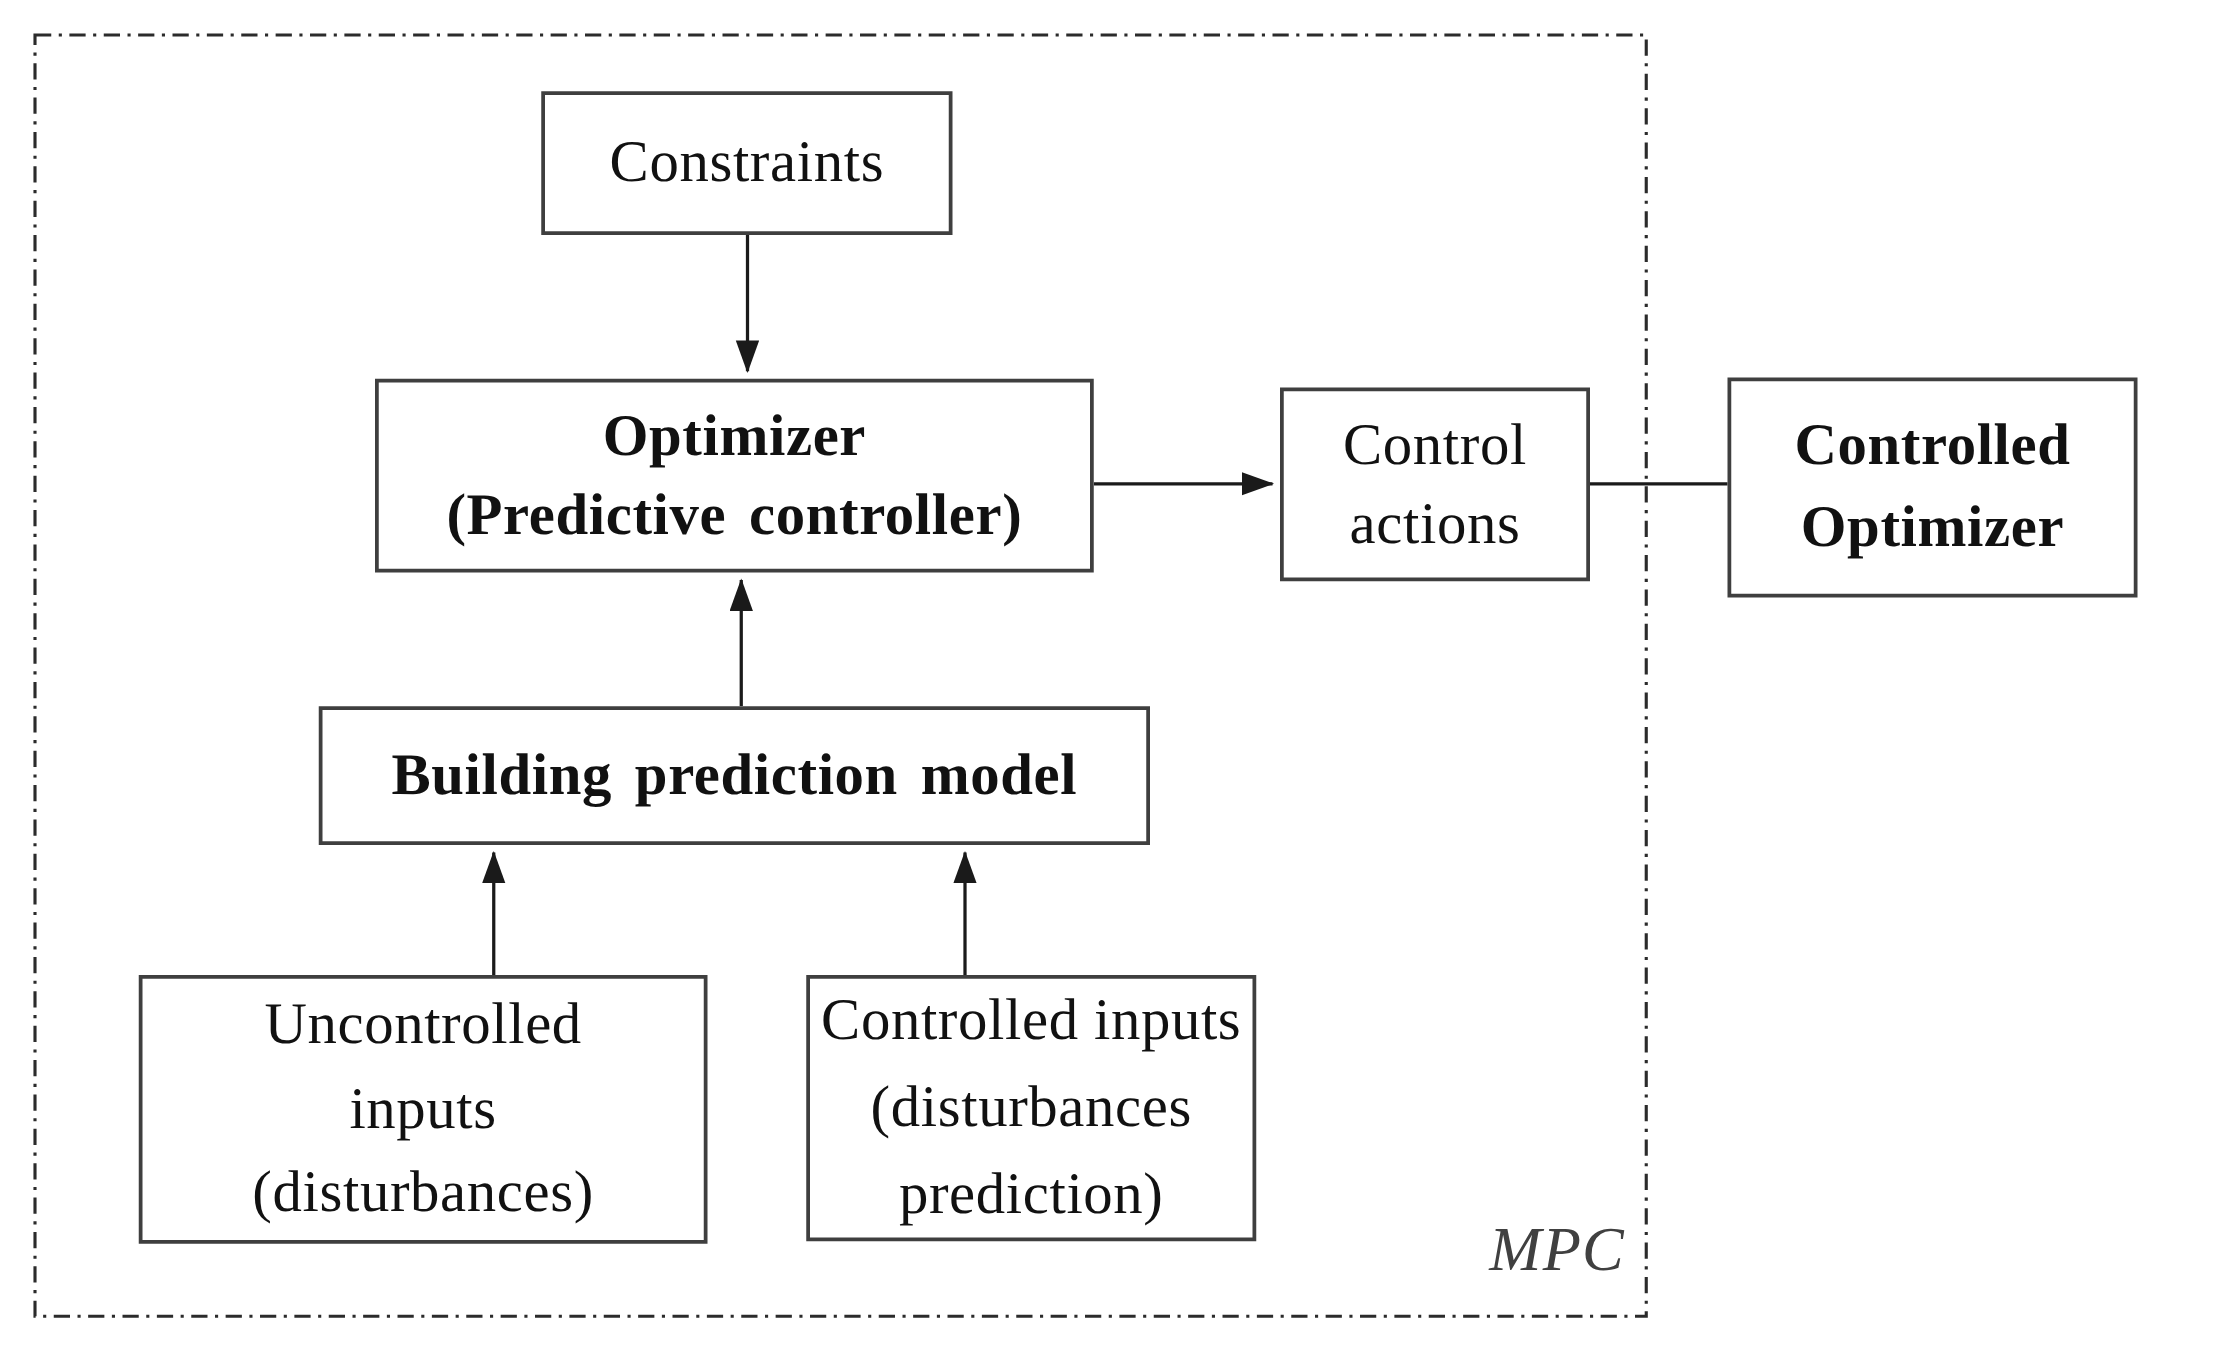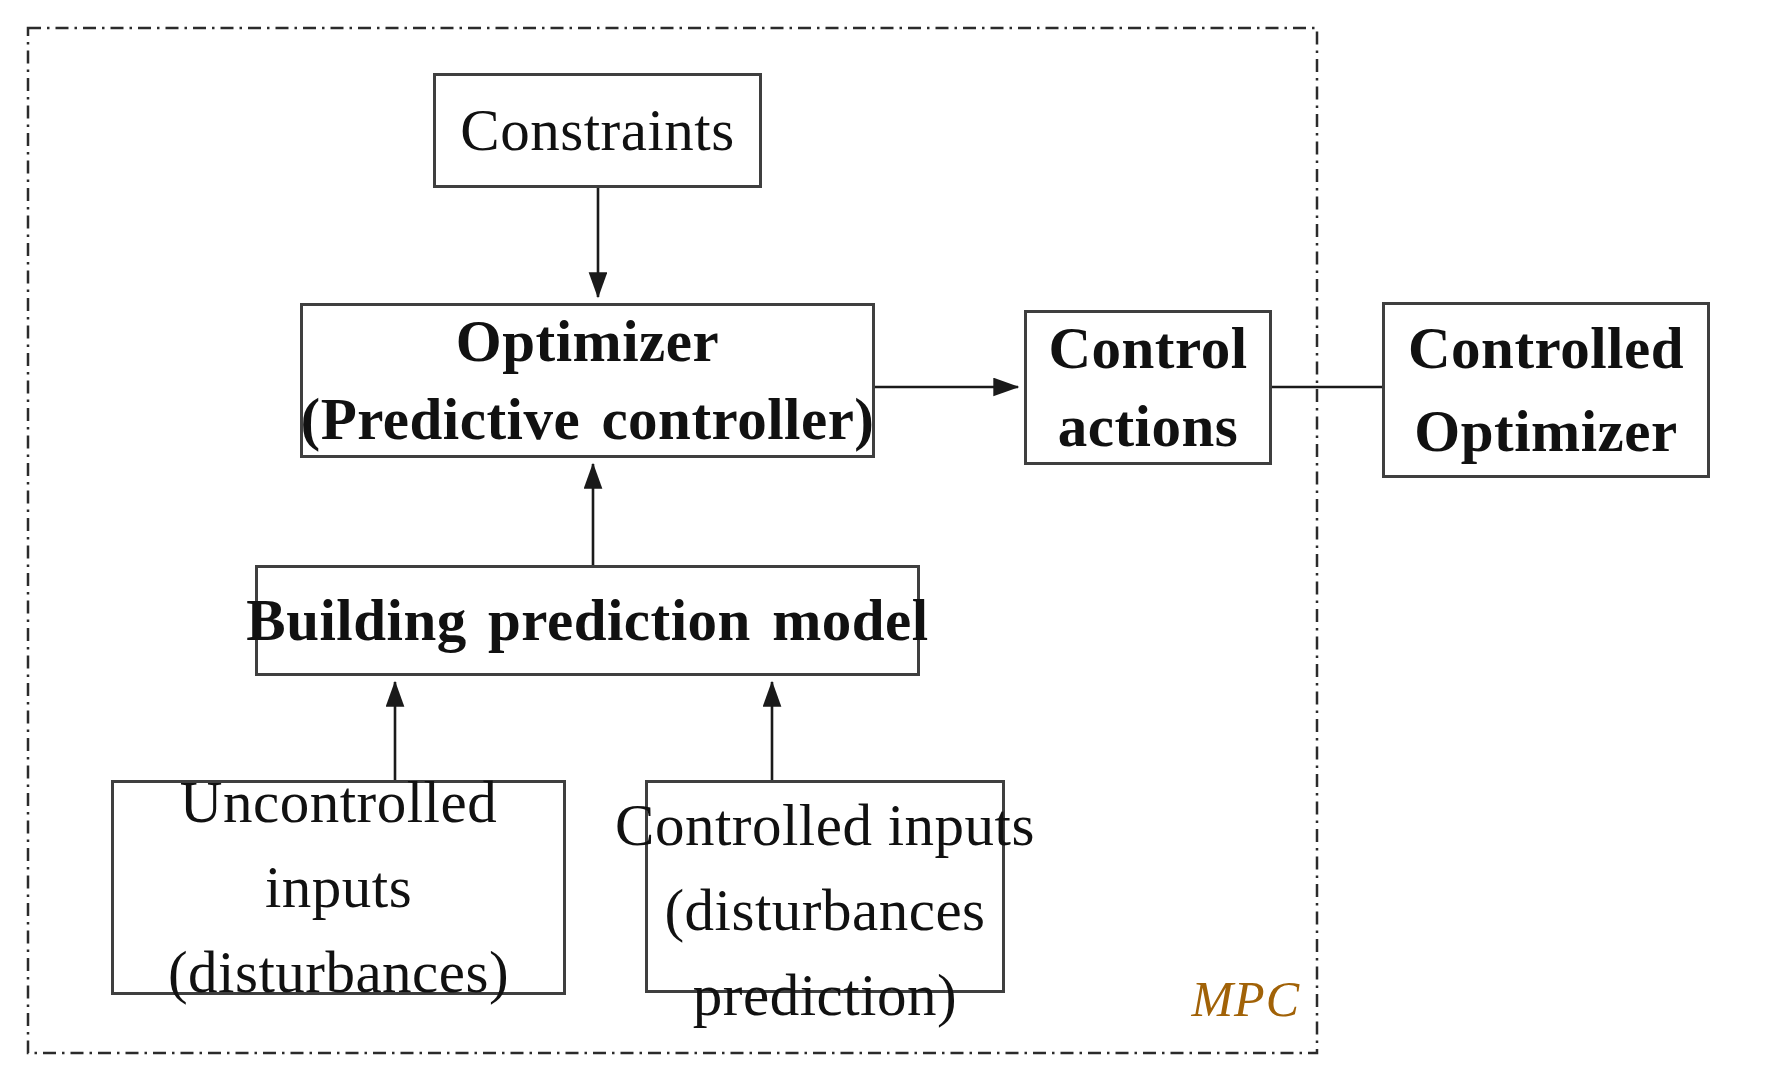--- a/index.html
+++ b/index.html
@@ -27,43 +27,43 @@
     position: absolute;
     box-sizing: border-box;
     border: 3px solid #3f3f3f;
     background: #ffffff;
     display: flex;
     flex-direction: column;
     align-items: center;
     justify-content: center;
     text-align: center;
     line-height: 1.38;
-    font-size: 59px;
+    font-size: 47px;
     letter-spacing: 0.5px;
   }
   .box .line { display: block; white-space: nowrap; }
   .bold { font-weight: bold; word-spacing: 6px; }
 
   .box-constraints            { left: 433px;  top: 73px;  width: 329px; height: 115px; }
   .box-optimizer              { left: 300px;  top: 303px; width: 575px; height: 155px; line-height: 1.32; }
-  .box-control-actions        { left: 1024px; top: 310px; width: 248px; height: 155px; line-height: 1.32; font-weight: bold; }
+  .box-control-actions        { left: 1024px; top: 310px; width: 248px; height: 155px; line-height: 1.32; }
   .box-controlled-building    { left: 1382px; top: 302px; width: 328px; height: 176px; line-height: 1.4; }
   .box-building-prediction    { left: 255px;  top: 565px; width: 665px; height: 111px; }
   .box-uncontrolled-inputs    { left: 98px;   top: 780px; width: 455px; height: 215px; line-height: 1.44; margin-left: 13px; }
   .box-controlled-inputs      { left: 645px;  top: 780px; width: 360px; height: 213px; line-height: 1.44; justify-content: space-between; }
 
   .mpc-label {
     position: absolute;
     left: 1050px;
     top: 970px;
     width: 250px;
     text-align: right;
     font-size: 50px;
     font-style: italic;
-    color: #a16207;
+    color: #404040;
     letter-spacing: 1px;
   }
 </style>
 </head>
 <body>
 
 <div class="diagram">
 
   <svg class="overlay" viewBox="0 0 1771 1086" xmlns="http://www.w3.org/2000/svg">
     <defs>

